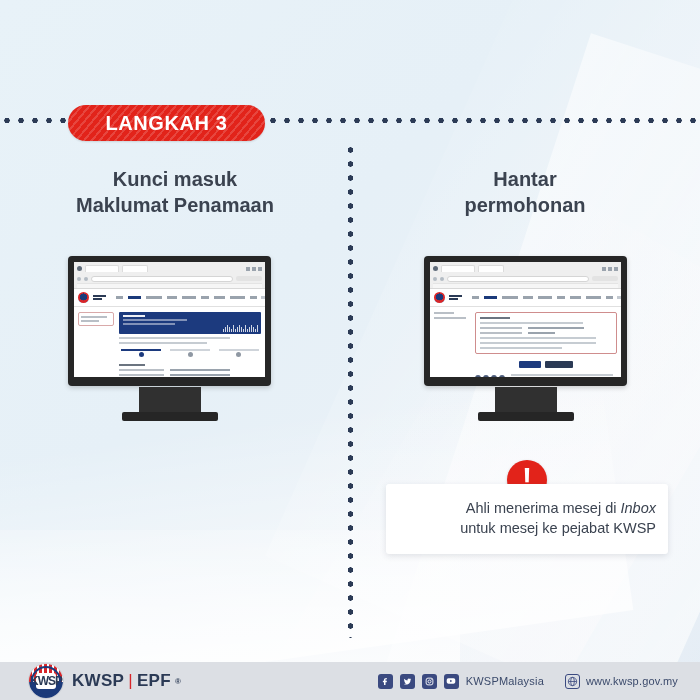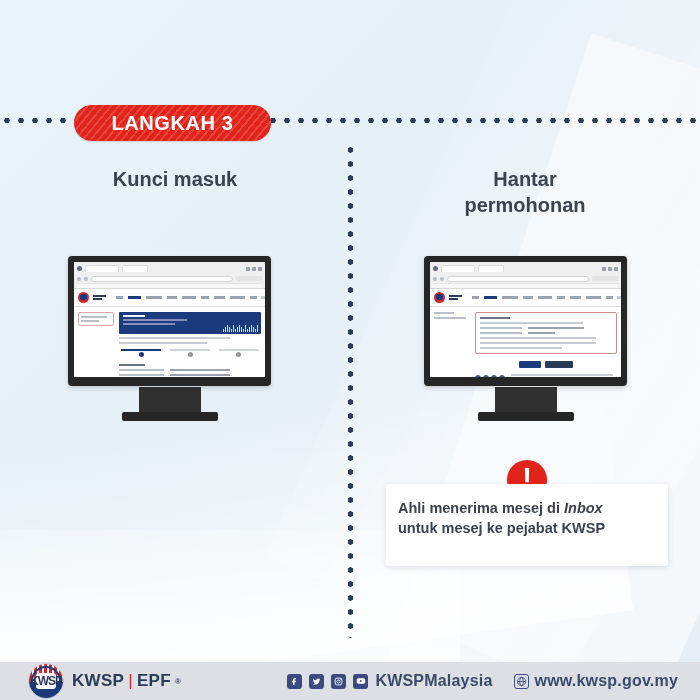--- a/index.html
+++ b/index.html
@@ -58,21 +58,21 @@
     border-radius: 18px;
     background-color: #e2231a;
     background-image: repeating-linear-gradient(
         -50deg, rgba(255,255,255,0.16) 0px, rgba(255,255,255,0.16) 2px,
         rgba(0,0,0,0.0) 2px, rgba(0,0,0,0.0) 6px);
     color: #ffffff;
     font-size: 20px; font-weight: bold; letter-spacing: 0.6px;
     display: flex; align-items: center; justify-content: center;
     box-shadow: 0 1px 2px rgba(0,0,0,0.12);
   }
-  #badge-3 { left: 74px; }
+  #badge-3 { left: 68px; }
   #badge-4 { left: 428px; }
 
   
   .step-title {
     position: absolute; width: 350px; text-align: center;
     color: #3b4350; font-size: 20px; font-weight: bold; line-height: 1.32;
   }
   #title-3 { left: 0px;   top: 166px; }
   #title-4 { left: 350px; top: 166px; }
 
@@ -207,28 +207,28 @@
     background: #e2231a;
     margin: 0 auto 6px auto;
     display: flex; align-items: center; justify-content: center;
     color: #ffffff; font-size: 30px; font-weight: bold; line-height: 1;
     box-shadow: 0 1px 3px rgba(0,0,0,0.18);
   }
   #notice-icon span { display: block; transform: translateY(-2px); }
   #notice-card {
     background: #ffffff;
     border-radius: 3px;
-    padding: 14px 12px 28px 12px;
+    padding: 14px 12px 16px 12px;
     margin-top: -22px;
     box-shadow: 0 2px 6px rgba(40,50,70,0.13);
-    text-align: left;
+    text-align: right;
     color: #3b4350;
     font-size: 14.5px;
     line-height: 1.38;
-    font-weight: 700;
+    font-weight: 400;
   }
   #notice-card em { font-style: italic; }
 
   
   #footer {
     position: absolute; left: 0; bottom: 0; width: 700px; height: 38px;
     background: #dcdfe4;
     display: flex; align-items: center;
   }
   #footer-logo-group { display: flex; align-items: center; gap: 8px; margin-left: 28px; }
@@ -270,21 +270,21 @@
     margin-left: auto; margin-right: 22px;
     display: flex; align-items: center; gap: 7px;
   }
   .soc {
     width: 15px; height: 15px; border-radius: 3px; background: #3b4a80;
     color: #ffffff; font-size: 10px; font-weight: bold;
     display: flex; align-items: center; justify-content: center; flex: 0 0 auto;
   }
   .soc svg { display: block; }
   #social-handle, #website-url {
-    color: #3b4a6b; font-size: 16px; font-weight: bold; letter-spacing: 0.2px;
+    color: #3b4a6b; font-size: 11px; font-weight: normal; letter-spacing: 0.2px;
   }
   #website-group { display: flex; align-items: center; gap: 6px; margin-left: 14px; }
   #globe-icon {
     width: 15px; height: 15px; border-radius: 3px;
     border: 1.6px solid #3b4a80; color: #3b4a80;
     display: flex; align-items: center; justify-content: center; flex: 0 0 auto;
   }
 </style>
 </head>
 <body>
@@ -299,20 +299,21 @@
 
   <div class="dots-h" id="dots-left"></div>
   <div class="dots-h" id="dots-right"></div>
   <div class="dots-v"></div>
 
   <div class="badge" id="badge-3">
     <span>LANGKAH 3</span>
   </div>
   <div class="step-title" id="title-3">
     <div>Kunci masuk</div>
+    <div>Maklumat Penamaan</div>
   </div>
 
   <div class="monitor" id="monitor-3">
     <div class="bezel">
       <div class="screen">
 
         <div class="br-chrome">
           <div class="br-tabrow">
             <span class="br-dot"></span>
             <span class="br-tab w1"></span>

